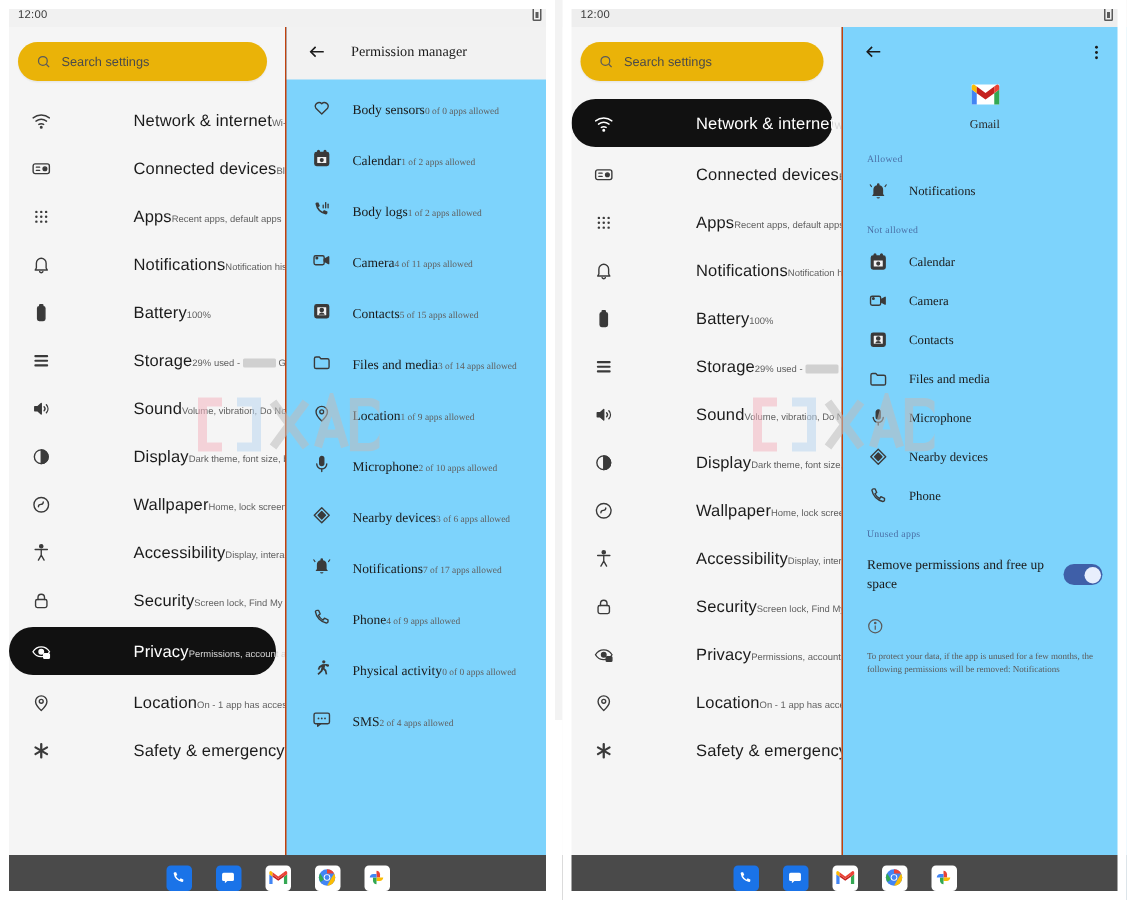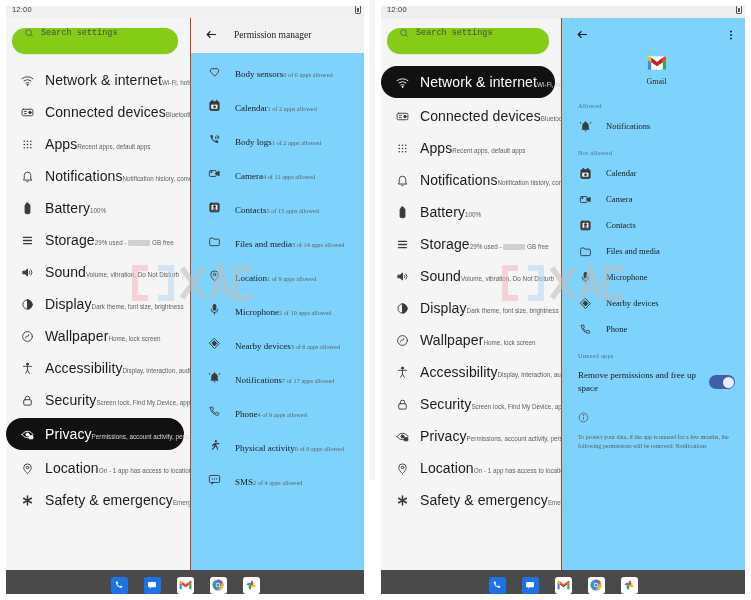--- a/index.html
+++ b/index.html
@@ -42,37 +42,37 @@
 
   
   .panes{ flex:1; display:flex; min-height:0; position:relative; }
   .pane{ position:relative; overflow:hidden; height:100%; }
   .pane-settings{ width:190px; background:#f5f5f5; flex:0 0 190px; }
   .pane-detail{ flex:1; background:#7dd3fc; border-left:1px solid #c2410c;font-family:Liberation Serif, serif;}
   #device-right .pane-settings{ width:186px; flex:0 0 186px;}
 
   
   .search-pill{
-    margin:10px 12px 6px 12px; height:26px; background:#84cc16;
-    border-radius:14px; display:flex; gap:7px;
-    padding:0 12px; box-shadow:0 1px 1px rgba(0,0,0,.06);font-family:Liberation Mono, monospace;
+    margin:10px 12px 6px 12px; height:26px; background:#eab308;
+    border-radius:14px; display:flex; align-items:center; gap:7px;
+    padding:0 12px; box-shadow:0 1px 1px rgba(0,0,0,.06);
   }
   .search-pill .lbl{ font-size:8.5px; color:#4a4a4a; }
 
   
   .slist{ padding:4px 0 0 0; }
   .srow{
     display:flex; align-items:center; gap:11px;
     padding:7px 12px 7px 14px; margin:0 6px; border-radius:18px;
     min-height:32px;
   }
   .srow.sel{ background:#111111; margin:2px 6px; }
   .srow .ico{ width:14px; height:14px; flex:0 0 14px; display:flex; align-items:center; justify-content:center; }
   .srow .txt{ min-width:0; }
-  .srow .t1{ font-size:14px; color:#1b1b1b; line-height:12px; letter-spacing:.1px; white-space:nowrap; overflow:hidden; text-overflow:ellipsis;}
+  .srow .t1{ font-size:11px; color:#1b1b1b; line-height:12px; letter-spacing:.1px; white-space:nowrap; overflow:hidden; text-overflow:ellipsis;margin-left:44px;}
   .srow .t2{ font-size:6.3px; color:#5f5f5f; line-height:9px; margin-top:1px; white-space:nowrap; overflow:hidden; text-overflow:ellipsis;}
   .srow.sel .t1{ color:#ffffff; }
   .srow.sel .t2{ color:#d6d6d6; }
   .srow.sel .ico svg{ stroke:#ffffff; fill:none; }
   .redact{ display:inline-block; width:22px; height:6px; background:#d0d0d0; vertical-align:-1px; border-radius:1px;}
 
   
   .pm-head{ display:flex; align-items:center; gap:16px; padding:10px 0 12px 14px; background:#f2f2f2;}
   .pm-head .ttl{ font-size:9.5px; color:#1b1b1b; }
   .plist{ padding-top:2px; }

